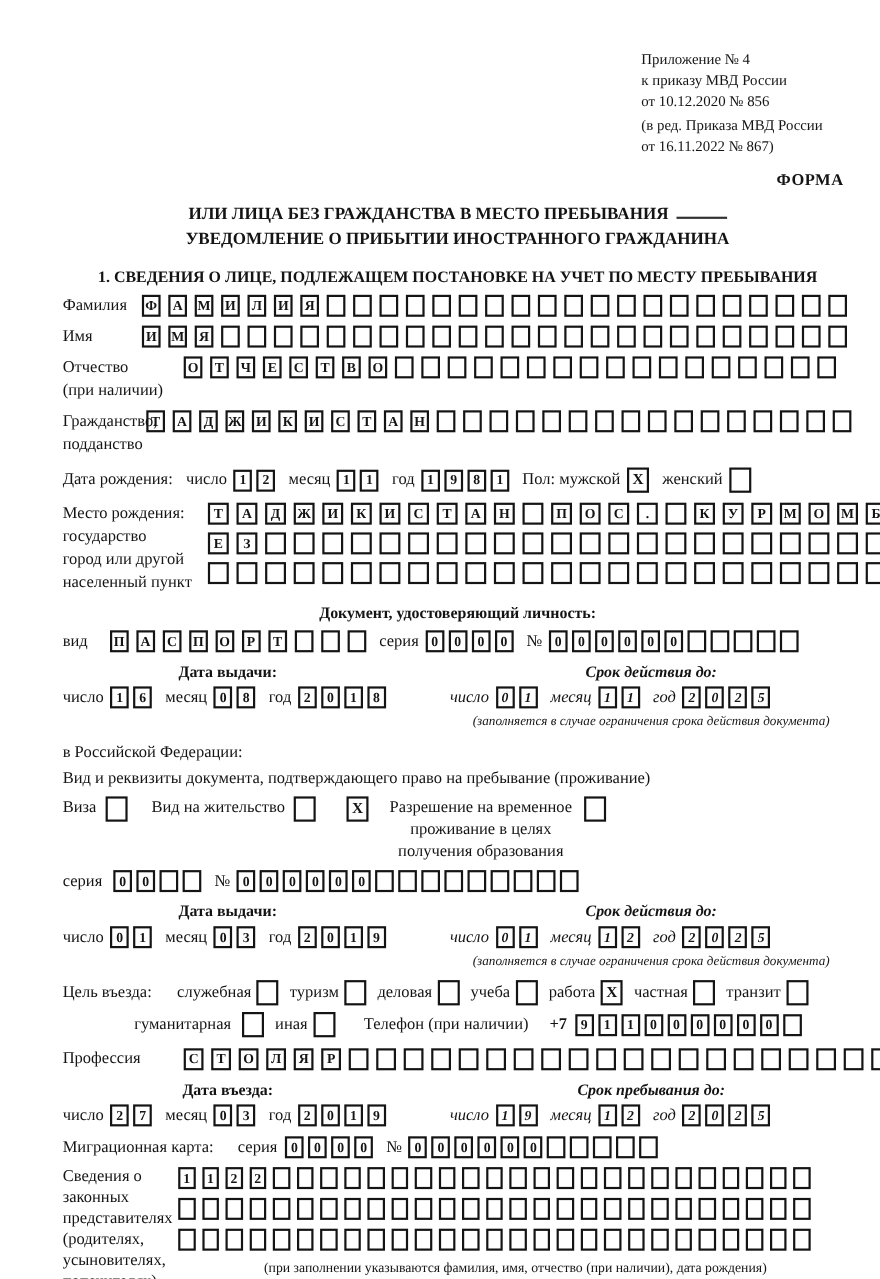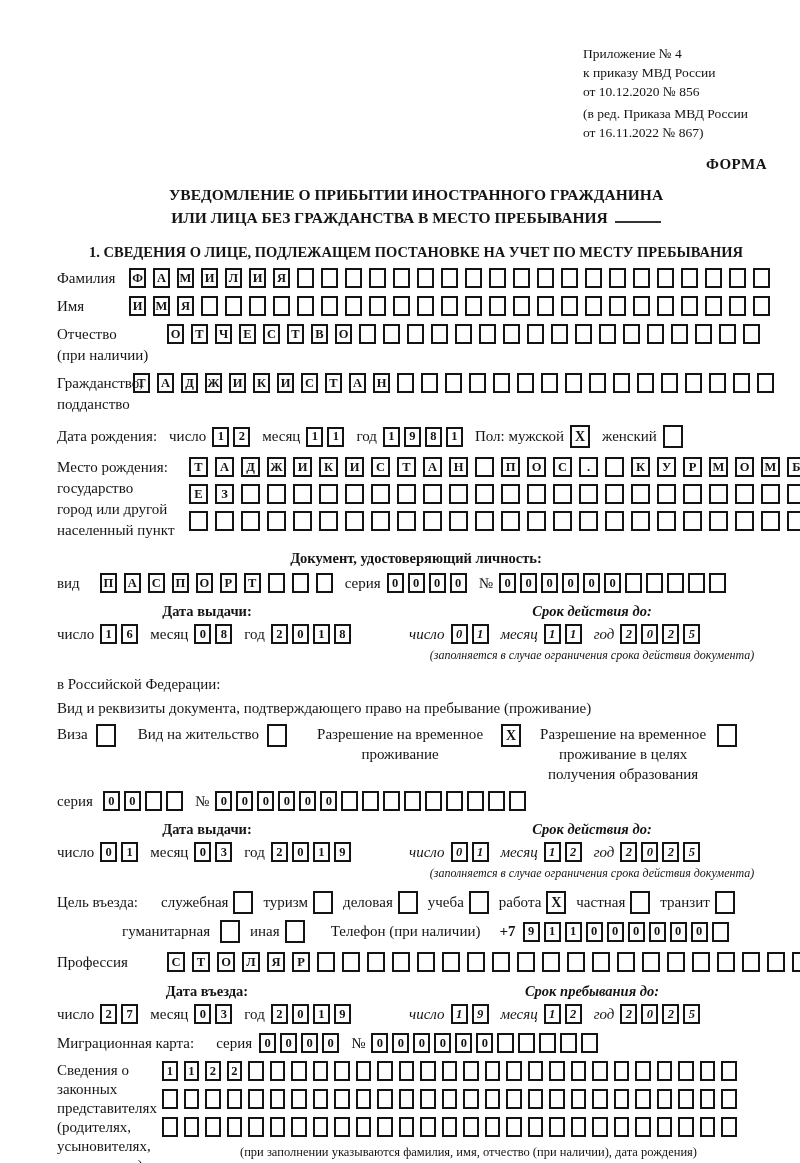--- a/index.html
+++ b/index.html
@@ -83,22 +83,22 @@
       <div>Приложение № 4</div>
       <div>к приказу МВД России</div>
       <div>от 10.12.2020 № 856</div>
       <div class="ed">(в ред. Приказа МВД России</div>
       <div>от 16.11.2022 № 867)</div>
     </div>
   </div>
   <div class="forma">ФОРМА</div>
 
   <div class="title">
+    <div><span>ИЛИ ЛИЦА БЕЗ ГРАЖДАНСТВА В МЕСТО ПРЕБЫВАНИЯ</span><span class="uline"></span></div>
     <div>УВЕДОМЛЕНИЕ О ПРИБЫТИИ ИНОСТРАННОГО ГРАЖДАНИНА</div>
-    <div><span>ИЛИ ЛИЦА БЕЗ ГРАЖДАНСТВА В МЕСТО ПРЕБЫВАНИЯ</span><span class="uline"></span></div>
   </div>
 
   <div class="sect">1. СВЕДЕНИЯ О ЛИЦЕ, ПОДЛЕЖАЩЕМ ПОСТАНОВКЕ НА УЧЕТ ПО МЕСТУ ПРЕБЫВАНИЯ</div>
 
   <div class="frow">
     <div class="flabel w72">Фамилия</div>
     <div class="cells">
         <span class="cell">Ф</span>
         <span class="cell">А</span>
         <span class="cell">М</span>
@@ -441,21 +441,20 @@
   <div class="opts">
     <div class="opt">
       <span class="olab">Виза</span>
       <span class="cb c"></span>
     </div>
     <div class="opt" style="margin-left:22px;">
       <span class="olab">Вид на жительство</span>
       <span class="cb c"></span>
     </div>
     <div class="opt" style="margin-left:20px;">
-      <span class="olab opt3lab">Разрешение на временное проживание</span>
       <span class="cb c">X</span>
     </div>
     <div class="opt" style="margin-left:16px;">
       <span class="olab opt4lab">Разрешение на временное проживание в целях получения образования</span>
       <span class="cb c"></span>
     </div>
   </div>
 
   <div class="dline" style="margin-top:7px;">
     <span>серия</span>
@@ -564,21 +563,21 @@
         <span class="cell">0</span>
         <span class="cell">0</span>
         <span class="cell">0</span>
         <span class="cell">0</span>
         <span class="cell">0</span>
         <span class="cell">0</span>
         <span class="cell"></span>
       </span>
   </div>
 
-  <div class="frow" style="margin-top:9px;">
+  <div class="frow" style="margin-top:9px;align-items:center;">
     <div class="flabel w110">Профессия</div>
     <div class="cells prof">
         <span class="cell">С</span>
         <span class="cell">Т</span>
         <span class="cell">О</span>
         <span class="cell">Л</span>
         <span class="cell">Я</span>
         <span class="cell">Р</span>
         <span class="cell"></span>
         <span class="cell"></span>

